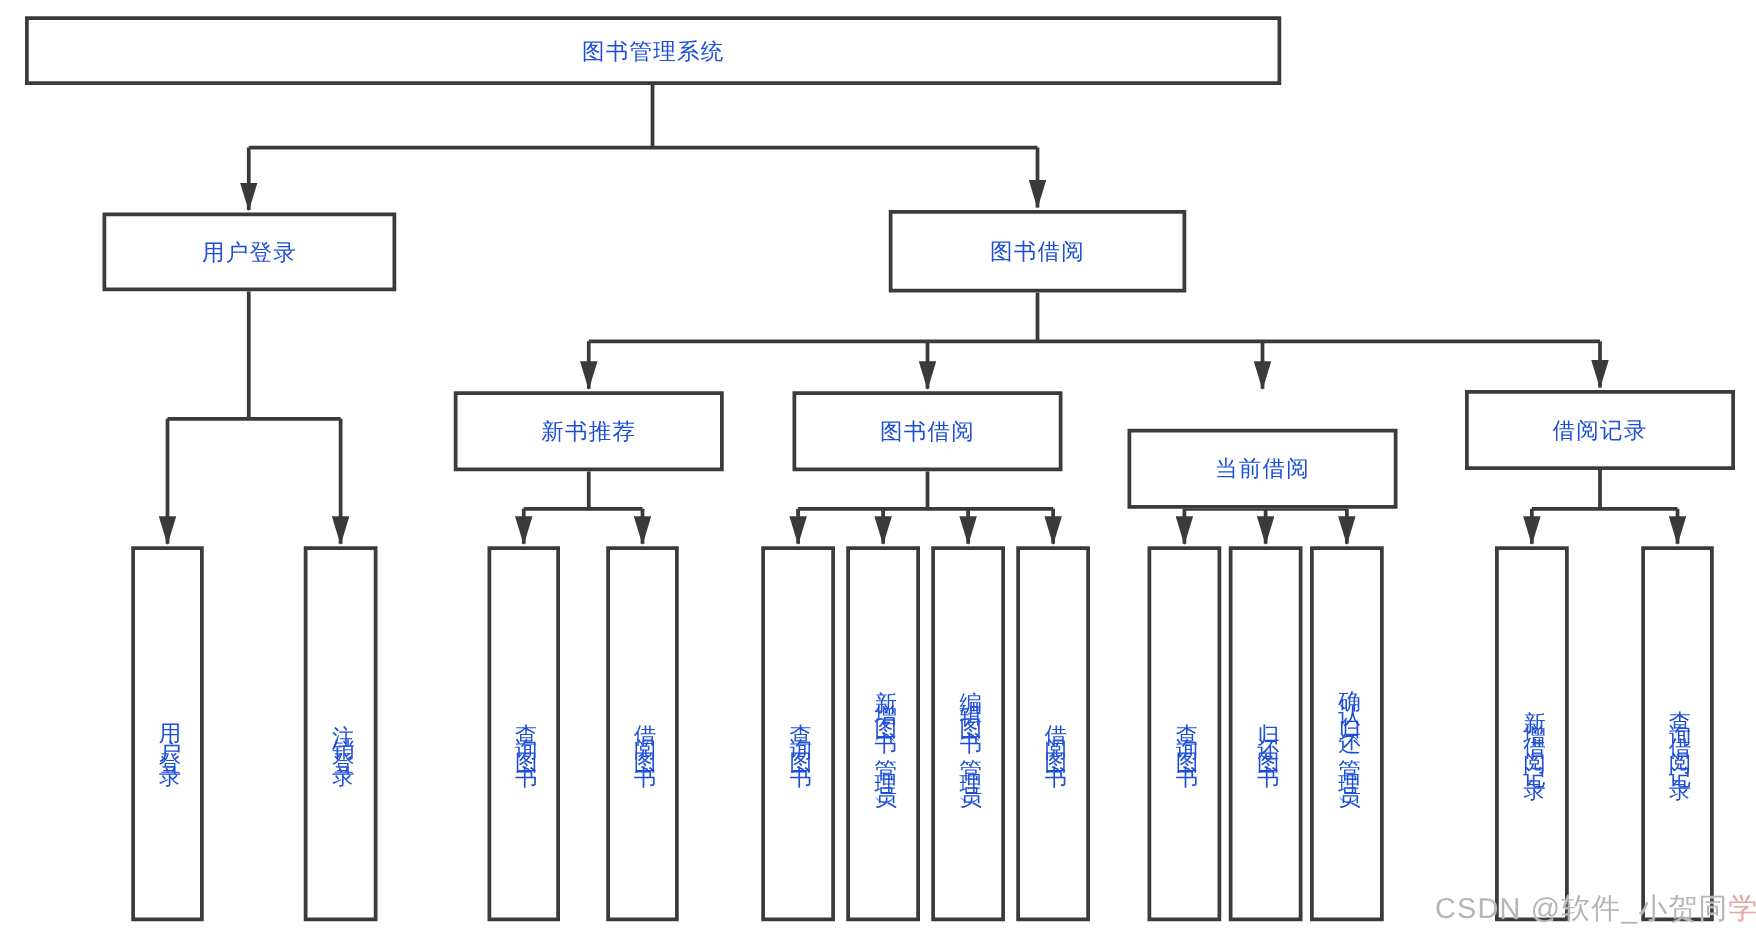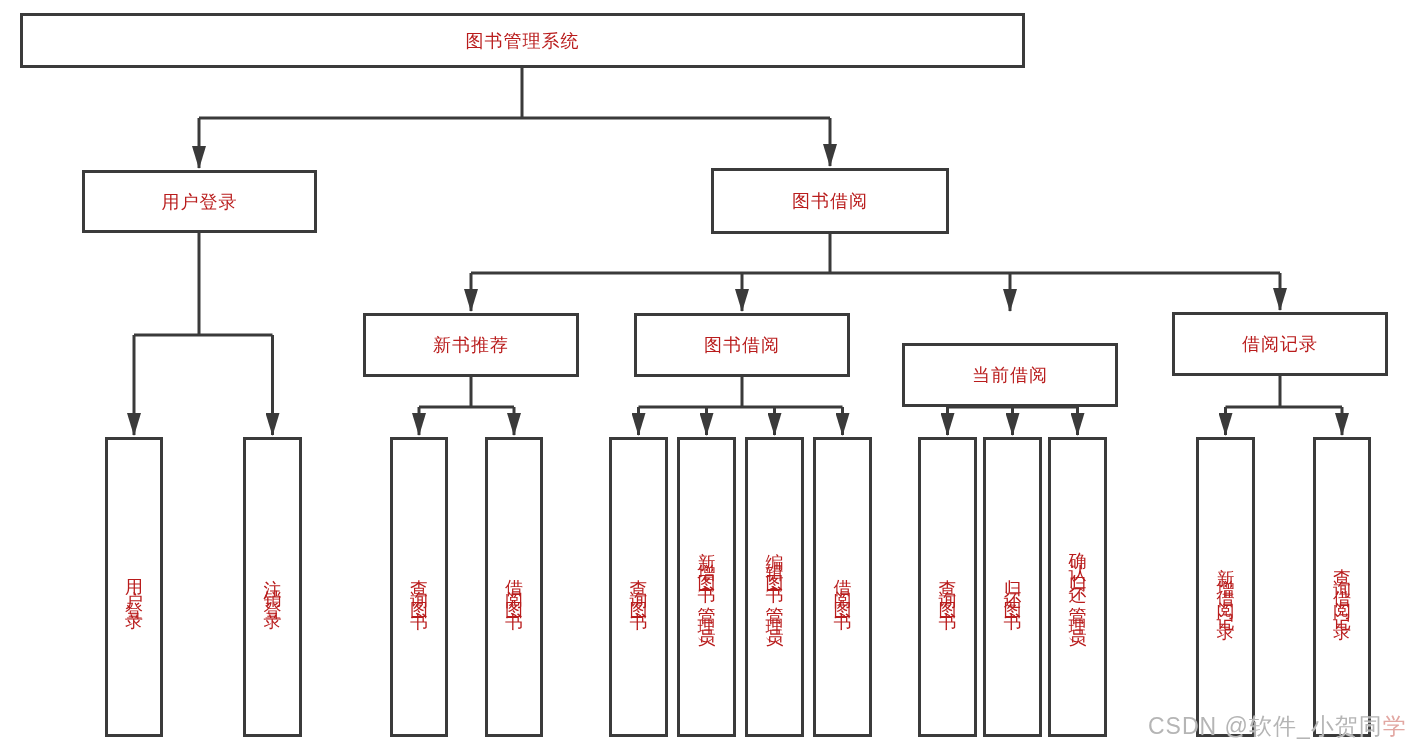--- a/index.html
+++ b/index.html
@@ -4,21 +4,21 @@
 <style>
   html,body{margin:0;padding:0;background:#ffffff;}
   .canvas{
     position:relative;width:1405px;height:747px;background:#ffffff;
     font-family:"Liberation Sans","DejaVu Sans",sans-serif;overflow:hidden;
   }
   svg.wires{position:absolute;left:0;top:0;width:1405px;height:747px;}
   .node{
     position:absolute;box-sizing:border-box;border:3px solid #3b3b3b;background:#ffffff;
     display:flex;align-items:center;justify-content:center;
-    color:#b91c1c;font-size:18px;letter-spacing:1px;white-space:nowrap;
+    color:#1d4ed8;font-size:18px;letter-spacing:1px;white-space:nowrap;font-family:Liberation Mono, monospace;
   }
   .node.v{
     writing-mode:vertical-rl;text-orientation:mixed;
     letter-spacing:11px;white-space:normal;line-height:1;
   }
   
   .n-root{left:20px;top:13px;width:1005px;height:55px;}
   
   .n-ulogin{left:82px;top:170px;width:235px;height:63px;}
   .n-bmgmt{left:711px;top:168px;width:238px;height:66px;}

